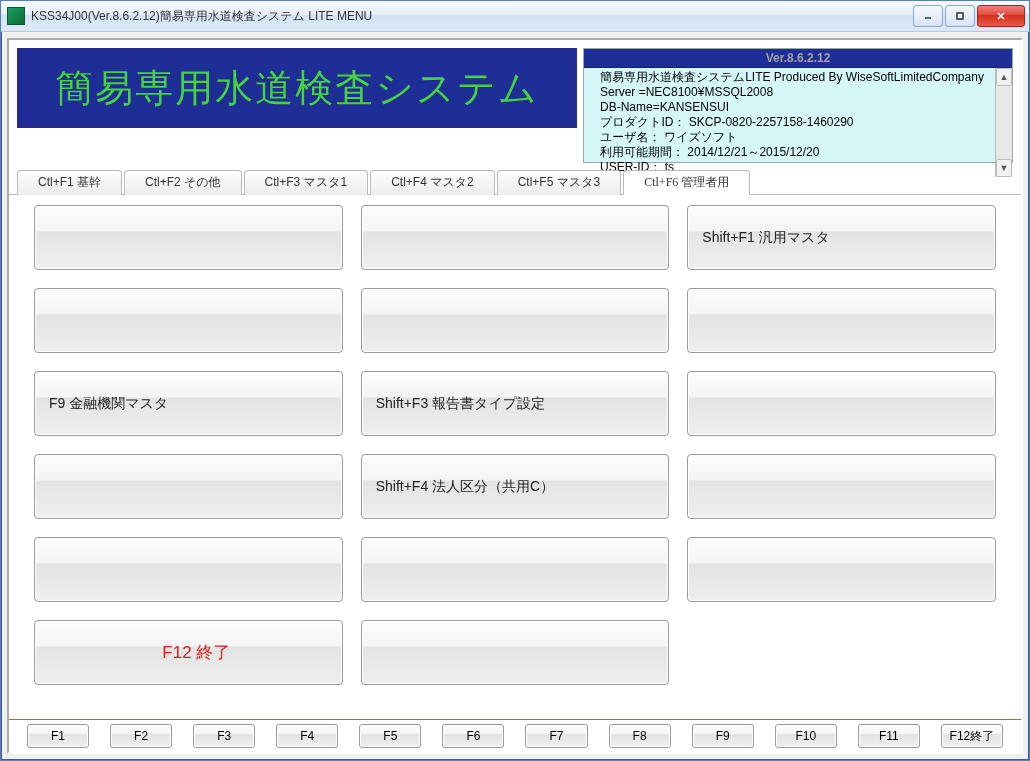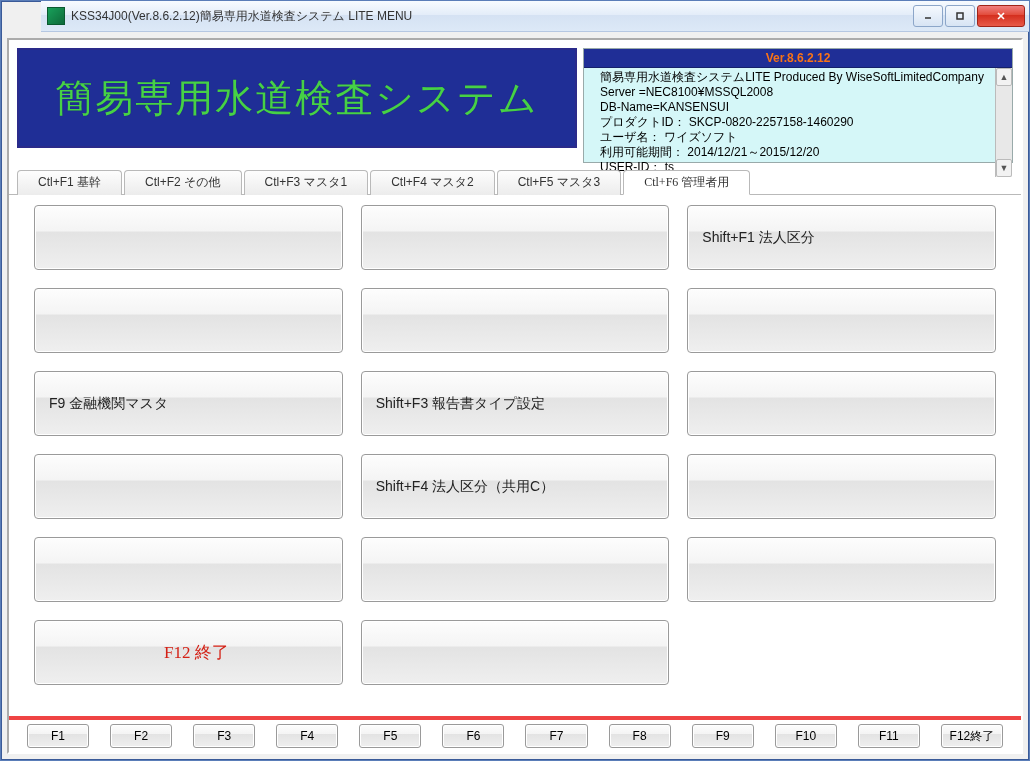--- a/index.html
+++ b/index.html
@@ -24,21 +24,20 @@
   }
   .titlebar {
     height: 30px;
     background: linear-gradient(to bottom, #f7fbff 0%, #e4edf9 45%, #d5e2f3 46%, #dde9f7 100%);
     border-bottom: 1px solid #b5c7e2;
     display: flex;
     align-items: center;
     padding: 0 4px 0 6px;
     font-size: 12px;
     color: #333;
-    margin-left: 40px;
   }
   .titlebar .app-icon {
     width: 16px; height: 16px;
     background: linear-gradient(135deg,#18a05a,#0e6a3a);
     border:1px solid #0a5a30;
     margin-right: 6px;
   }
   .titlebar .title-text { flex: 1; }
   .win-controls { display: flex; gap: 2px; }
   .win-btn {
@@ -69,21 +68,21 @@
   }
   
   .header-row {
     display:flex;
     gap:6px;
     padding:8px 8px 4px 8px;
     align-items:flex-start;
   }
   .title-banner {
     flex:1;
-    height:100px;
+    height:80px;
     border:2px solid #2a2a8a;
     box-sizing:border-box;
     background:#1f2e96;
     color:#46d146;
     font-family:Liberation Sans, sans-serif;
     font-size:38px;
     letter-spacing:2px;
     display:flex;
     align-items:center;
     justify-content:center;
@@ -97,21 +96,21 @@
     box-sizing:border-box;
     display:flex;
     flex-direction:column;
     background:#d5f7f8;
     font-size:12px;
     position:relative;
   }
   .info-version {
     height:18px;
     background:#1f2e96;
-    color:#f97316;
+    color:#a3a3a3;
     font-weight:bold;
     text-align:center;
     font-size:12px;
     line-height:18px;
     border-bottom:1px solid #15206a;
   }
   .info-body {
     flex:1;
     position:relative;
     display:flex;
@@ -177,25 +176,25 @@
     border:1px solid #9a9a9a;
     border-radius:4px;
     background:linear-gradient(to bottom,#fdfdfd 0%,#f4f4f4 40%,#e3e3e3 41%,#efefef 100%);
     box-shadow:inset 0 0 0 1px #fff;
     font-size:14px;
     display:flex;align-items:center;
     padding-left:14px;
     color:#222;
     box-sizing:border-box;
   }
-  .big-btn.center { justify-content:center; padding-left:16px;font-family:Liberation Serif, serif; }
+  .big-btn.center { justify-content:center; padding-left:16px; }
   .big-btn.red { color:#d42015; font-size:17px; font-weight:500;}
   
   .fkey-bar {
-    border-top:4px solid #ef4444;
+    border-top:1px solid #ef4444;
     background:#fff;
     padding:4px 18px;
     display:flex;
     gap:21px;
   }
   .fkey {
     flex:1;
     height:22px;
     border:1px solid #9a9a9a;
     border-radius:3px;
@@ -262,21 +261,21 @@
       <div class="tab">Ctl+F4 マスタ2</div>
       <div class="tab">Ctl+F5 マスタ3</div>
       <div class="tab active">Ctl+F6 管理者用</div>
     </div>
 
     <div class="grid-area">
       <div class="btn-grid">
 
         <div class="big-btn"></div>
         <div class="big-btn"></div>
-        <div class="big-btn">Shift+F1 法人区分</div>
+        <div class="big-btn">Shift+F1 汎用マスタ</div>
 
         <div class="big-btn"></div>
         <div class="big-btn"></div>
 
         <div class="big-btn"></div>
         <div class="big-btn">F9 金融機関マスタ</div>
         <div class="big-btn">Shift+F3 報告書タイプ設定</div>
 
         <div class="big-btn"></div>
         <div class="big-btn"></div>

